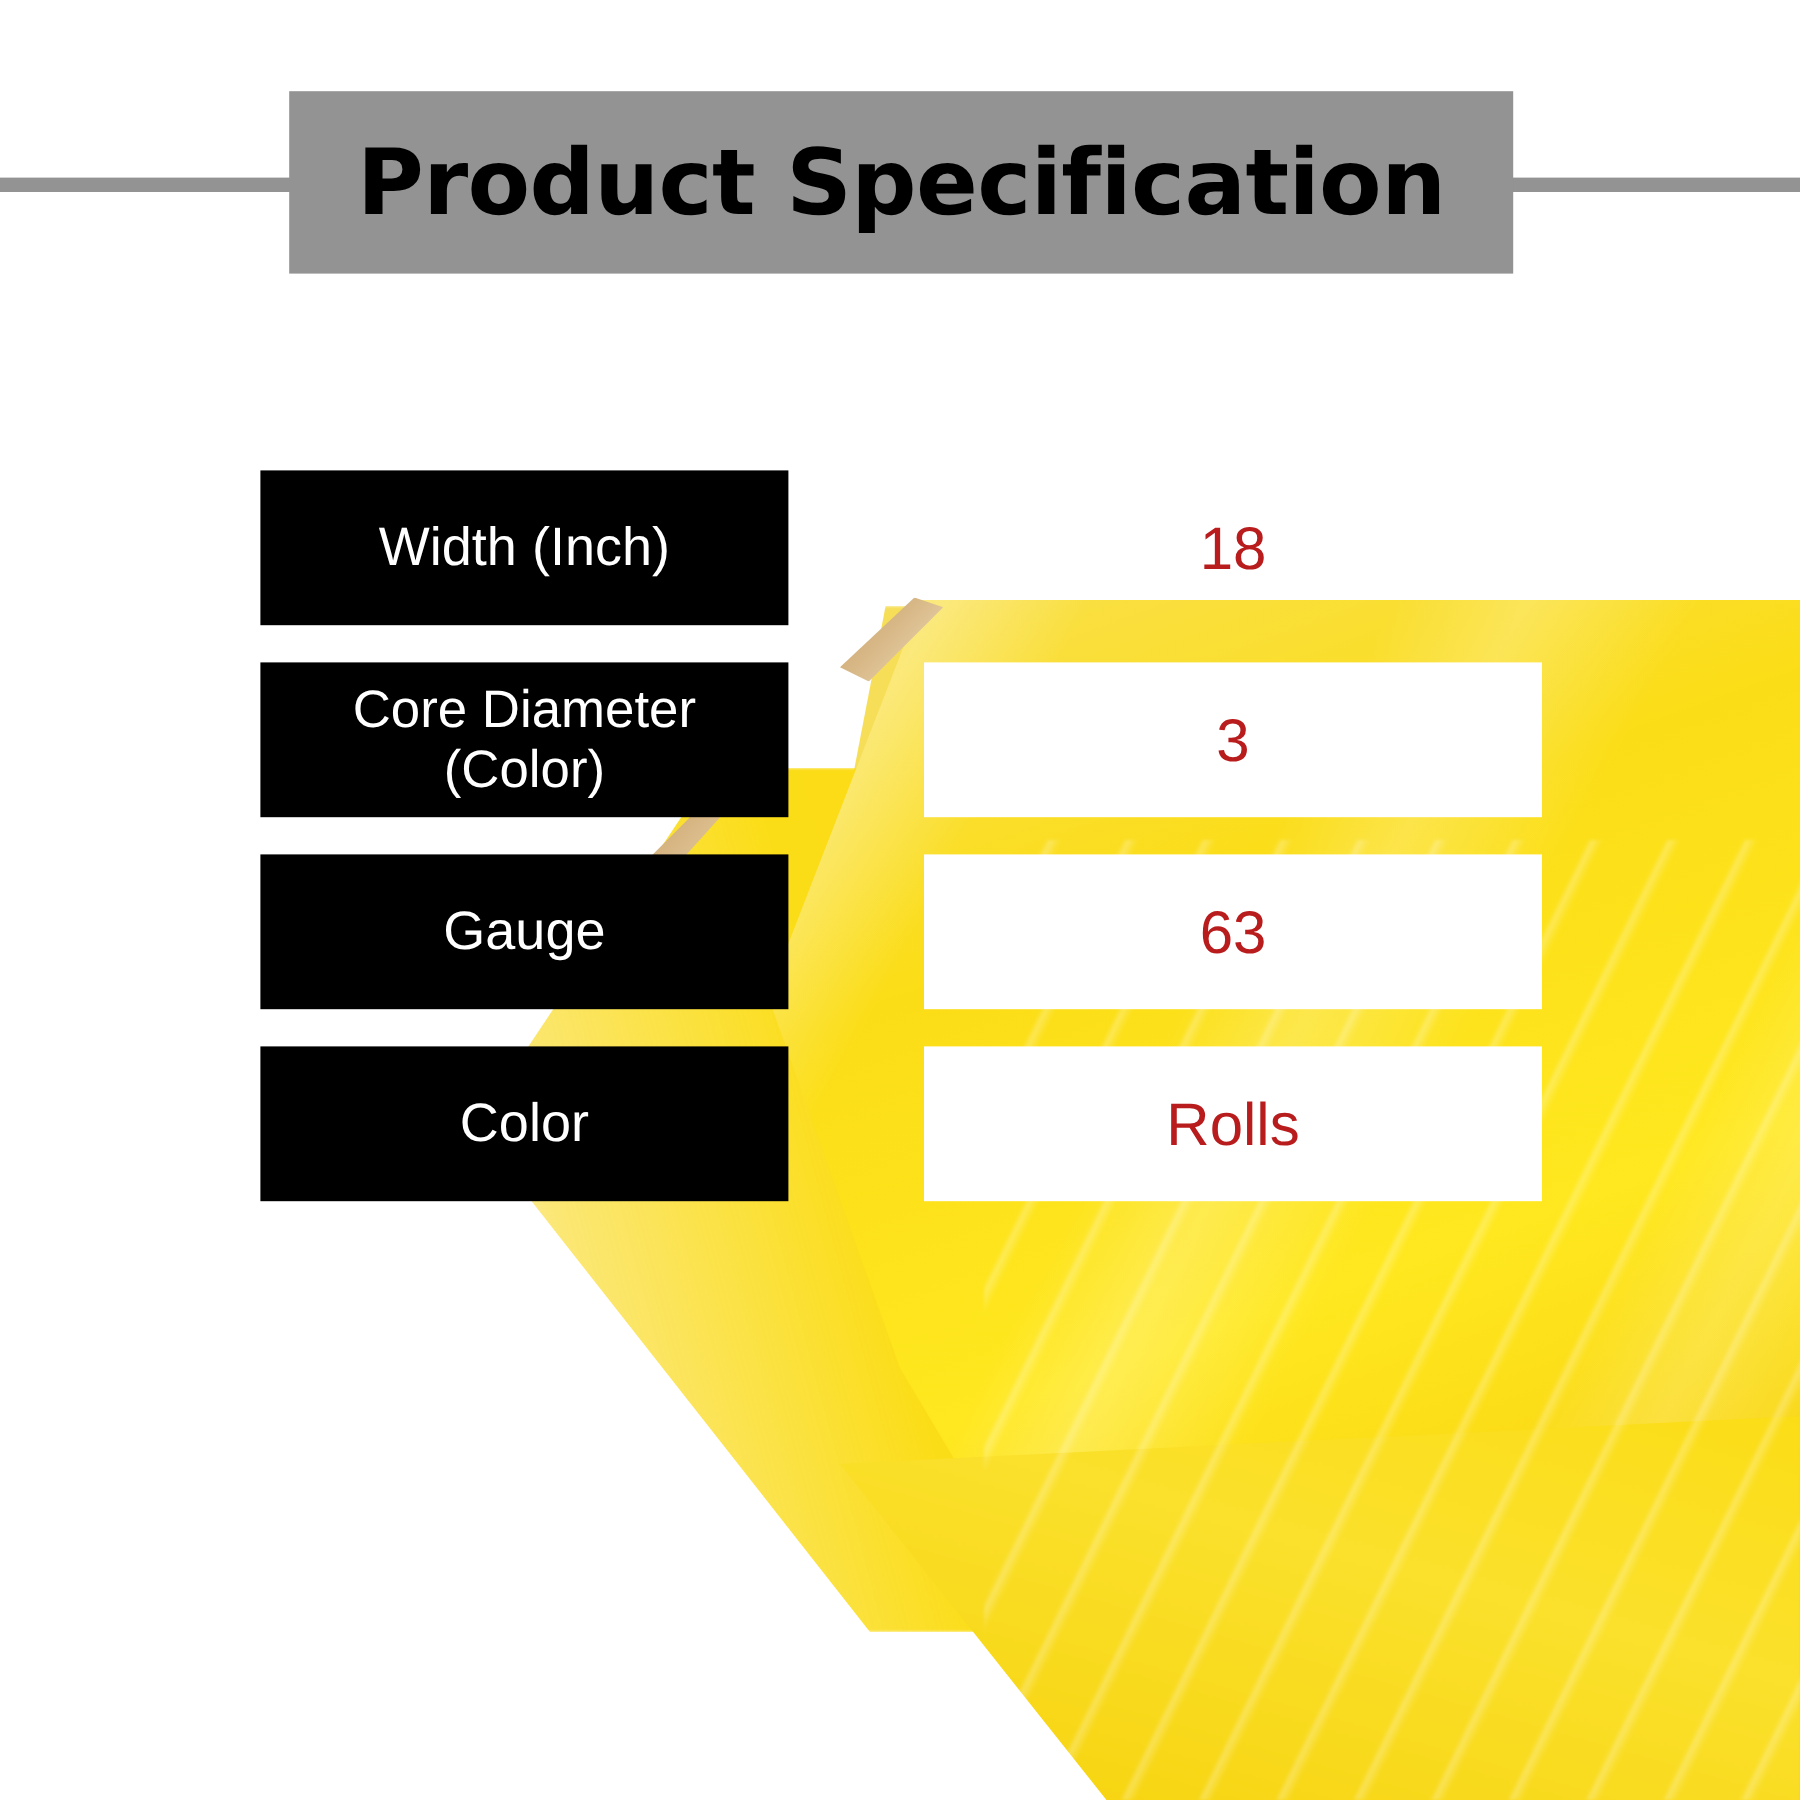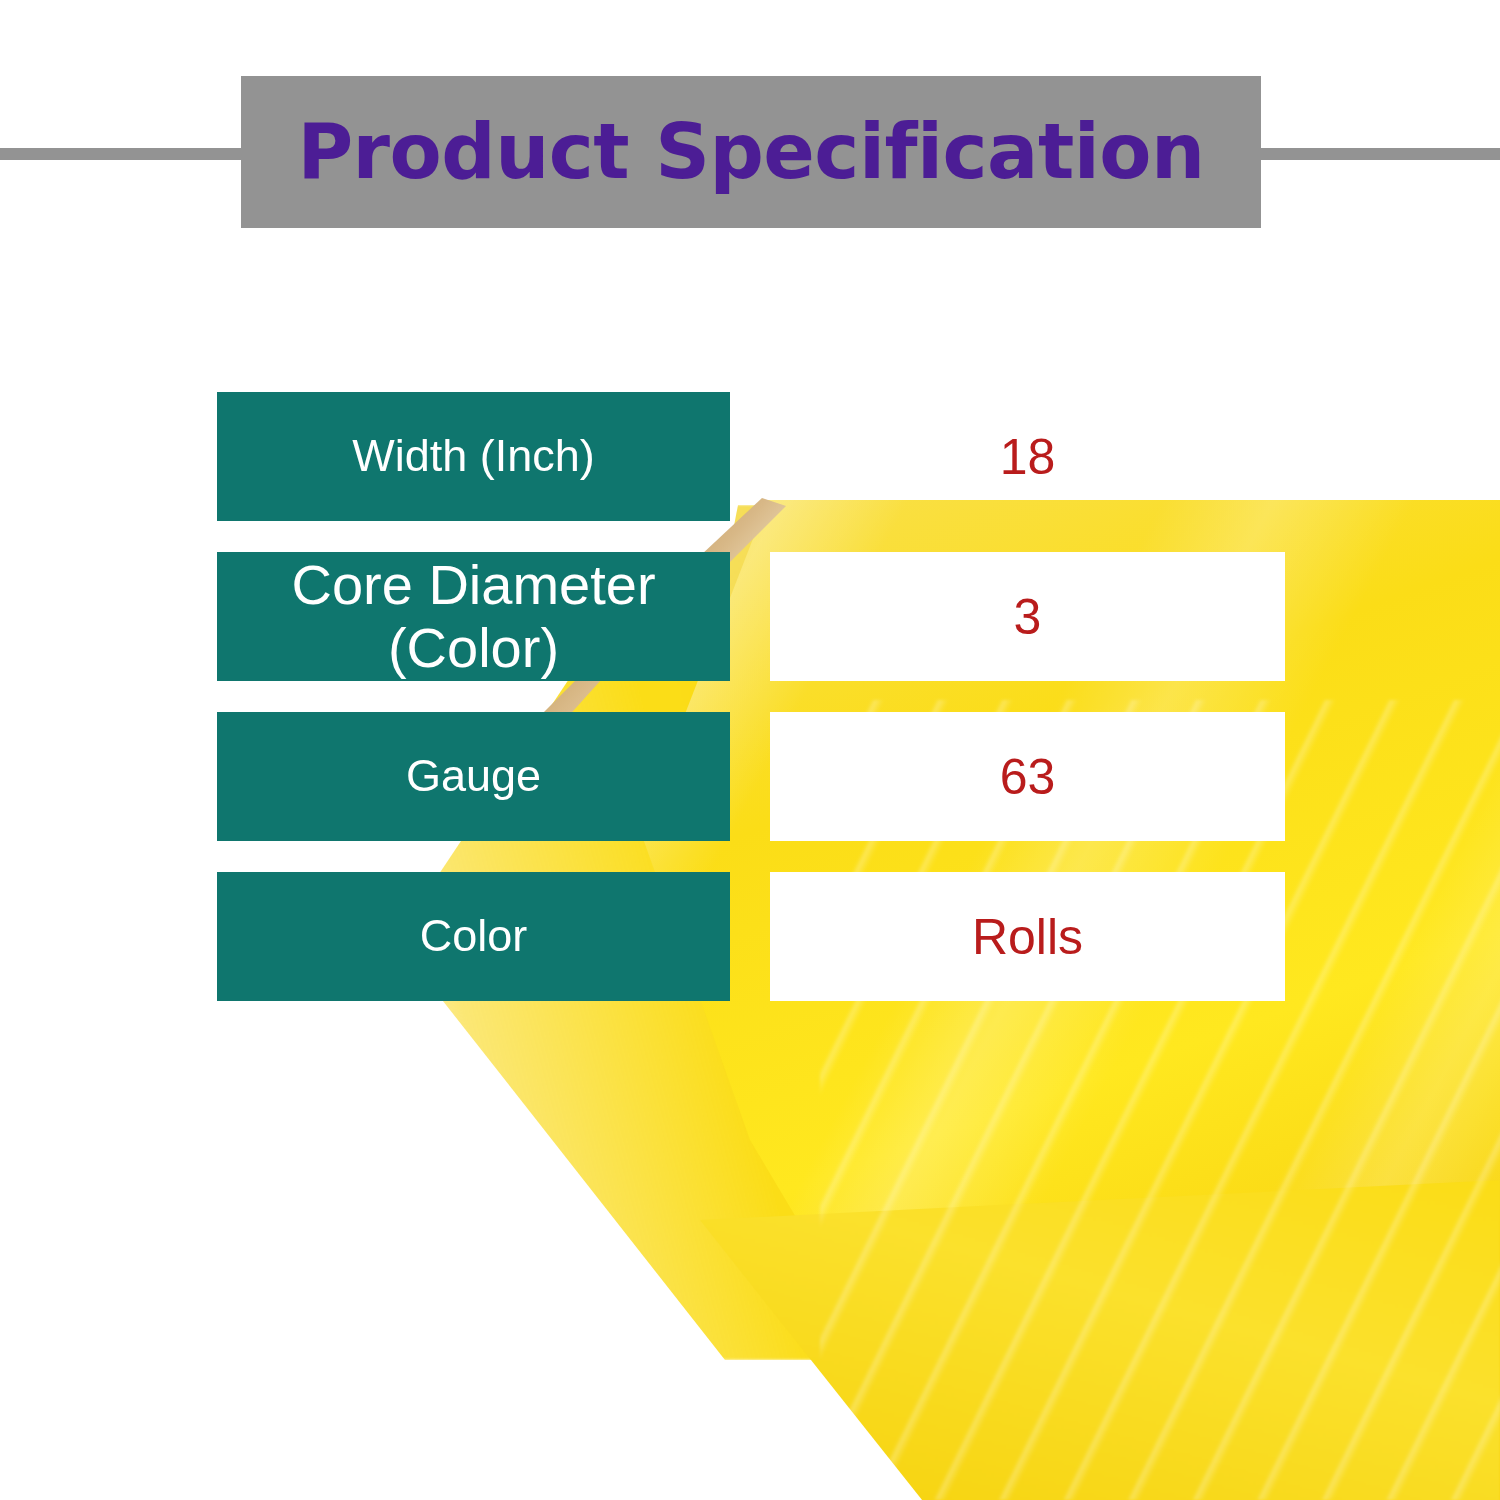--- a/index.html
+++ b/index.html
@@ -151,21 +151,21 @@
     left: 241px;
     top: 76px;
     width: 1020px;
     height: 152px;
     background: #939393;
     display: flex;
     align-items: center;
     justify-content: center;
   }
   .header-title {
-    color: #4c1d95;
+    color: #000000;
     font-family: "DejaVu Sans", sans-serif;
     font-size: 76px;
     font-weight: 700;
     letter-spacing: -0.5px;
     line-height: 1;
     white-space: nowrap;
   }
 
   
   .spec-table {
@@ -178,36 +178,36 @@
     position: relative;
     height: 129px;
     margin-bottom: 31px;
   }
   .spec-row:last-child { margin-bottom: 0; margin-top: 24px; }
 
   .spec-label {
     position: absolute;
     left: 0;
     top: 0;
-    width: 513px;
+    width: 440px;
     height: 129px;
-    background: #0f766e;
+    background: #000000;
     color: #ffffff;
     display: flex;
     align-items: center;
     justify-content: center;
     text-align: center;
     font-family: "Liberation Sans", sans-serif;
     font-size: 45px;
     font-weight: 400;
     line-height: 1.12;
     padding: 0 14px;
     box-sizing: border-box;
   }
-  .spec-label.two-line { font-size: 56px; }
+  .spec-label.two-line { font-size: 44px; }
 
   .spec-value {
     position: absolute;
     left: 553px;
     top: 0;
     width: 515px;
     height: 129px;
     background: #ffffff;
     color: #b91c1c;
     display: flex;

